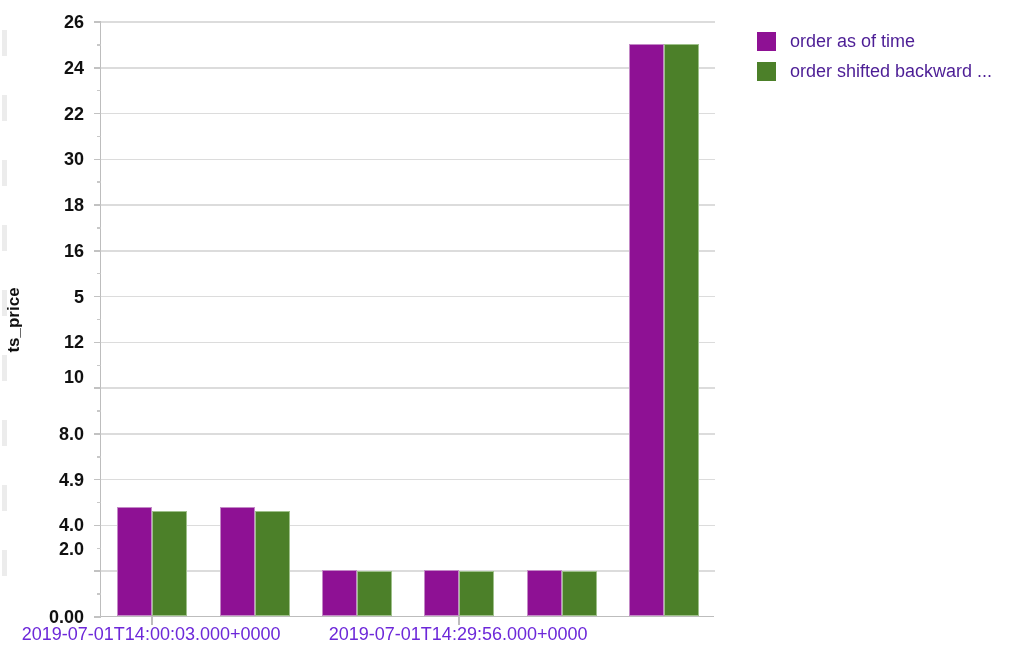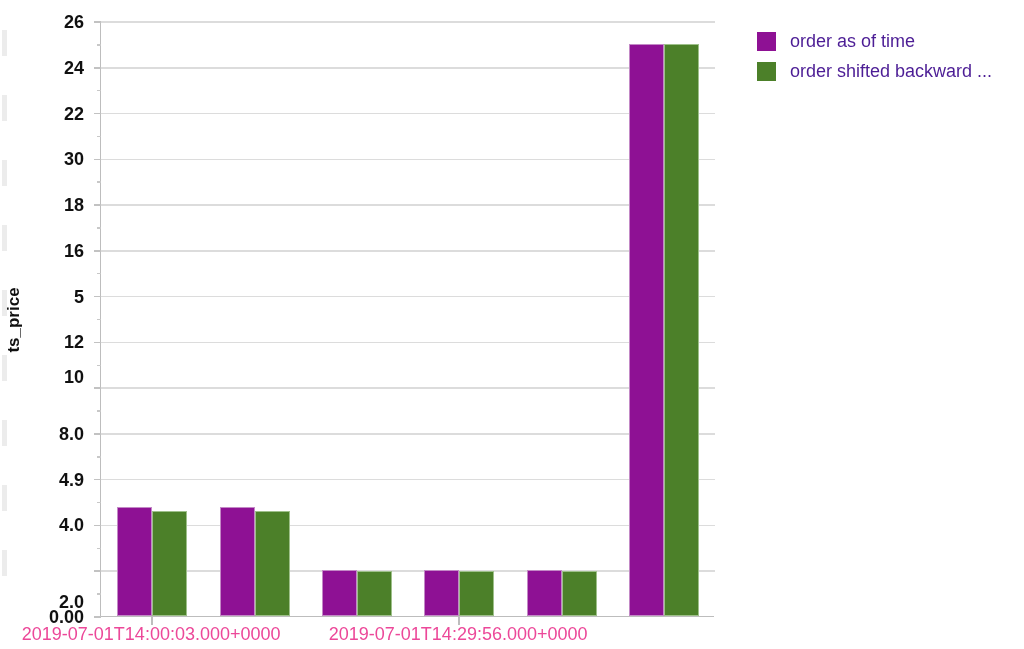--- a/index.html
+++ b/index.html
@@ -113,21 +113,21 @@
   }
   .xlabels {
     position: absolute;
     left: 0;
     top: 624px;
     width: 1024px;
     height: 25px;
   }
   .xlabels span {
     position: absolute;
-    color: #ec4899;
+    color: #6d28d9;
     font-size: 18px;
     white-space: nowrap;
     transform: translateX(-50%);
   }
 
   
   .bar {
     position: absolute;
     bottom: 0;
     box-sizing: border-box;
@@ -183,21 +183,21 @@
     <i style="top: 485px;"></i>
     <i style="top: 550px;"></i>
   </div>
 
 <div id="figure">
 
   <div class="yaxis-title">ts_price</div>
 
   <div class="ylabels" id="ylabels">
       <span style="top: 617px;">0.00</span>
-      <span style="top: 602px;">2.0</span>
+      <span style="top: 549px;">2.0</span>
       <span style="top: 525.462px;">4.0</span>
       <span style="top: 479.692px;">4.9</span>
       <span style="top: 433.923px;">8.0</span>
       <span style="top: 377px;">10</span>
       <span style="top: 342.385px;">12</span>
       <span style="top: 296.615px;">5</span>
       <span style="top: 250.846px;">16</span>
       <span style="top: 205.077px;">18</span>
       <span style="top: 159.308px;">30</span>
       <span style="top: 113.538px;">22</span>

